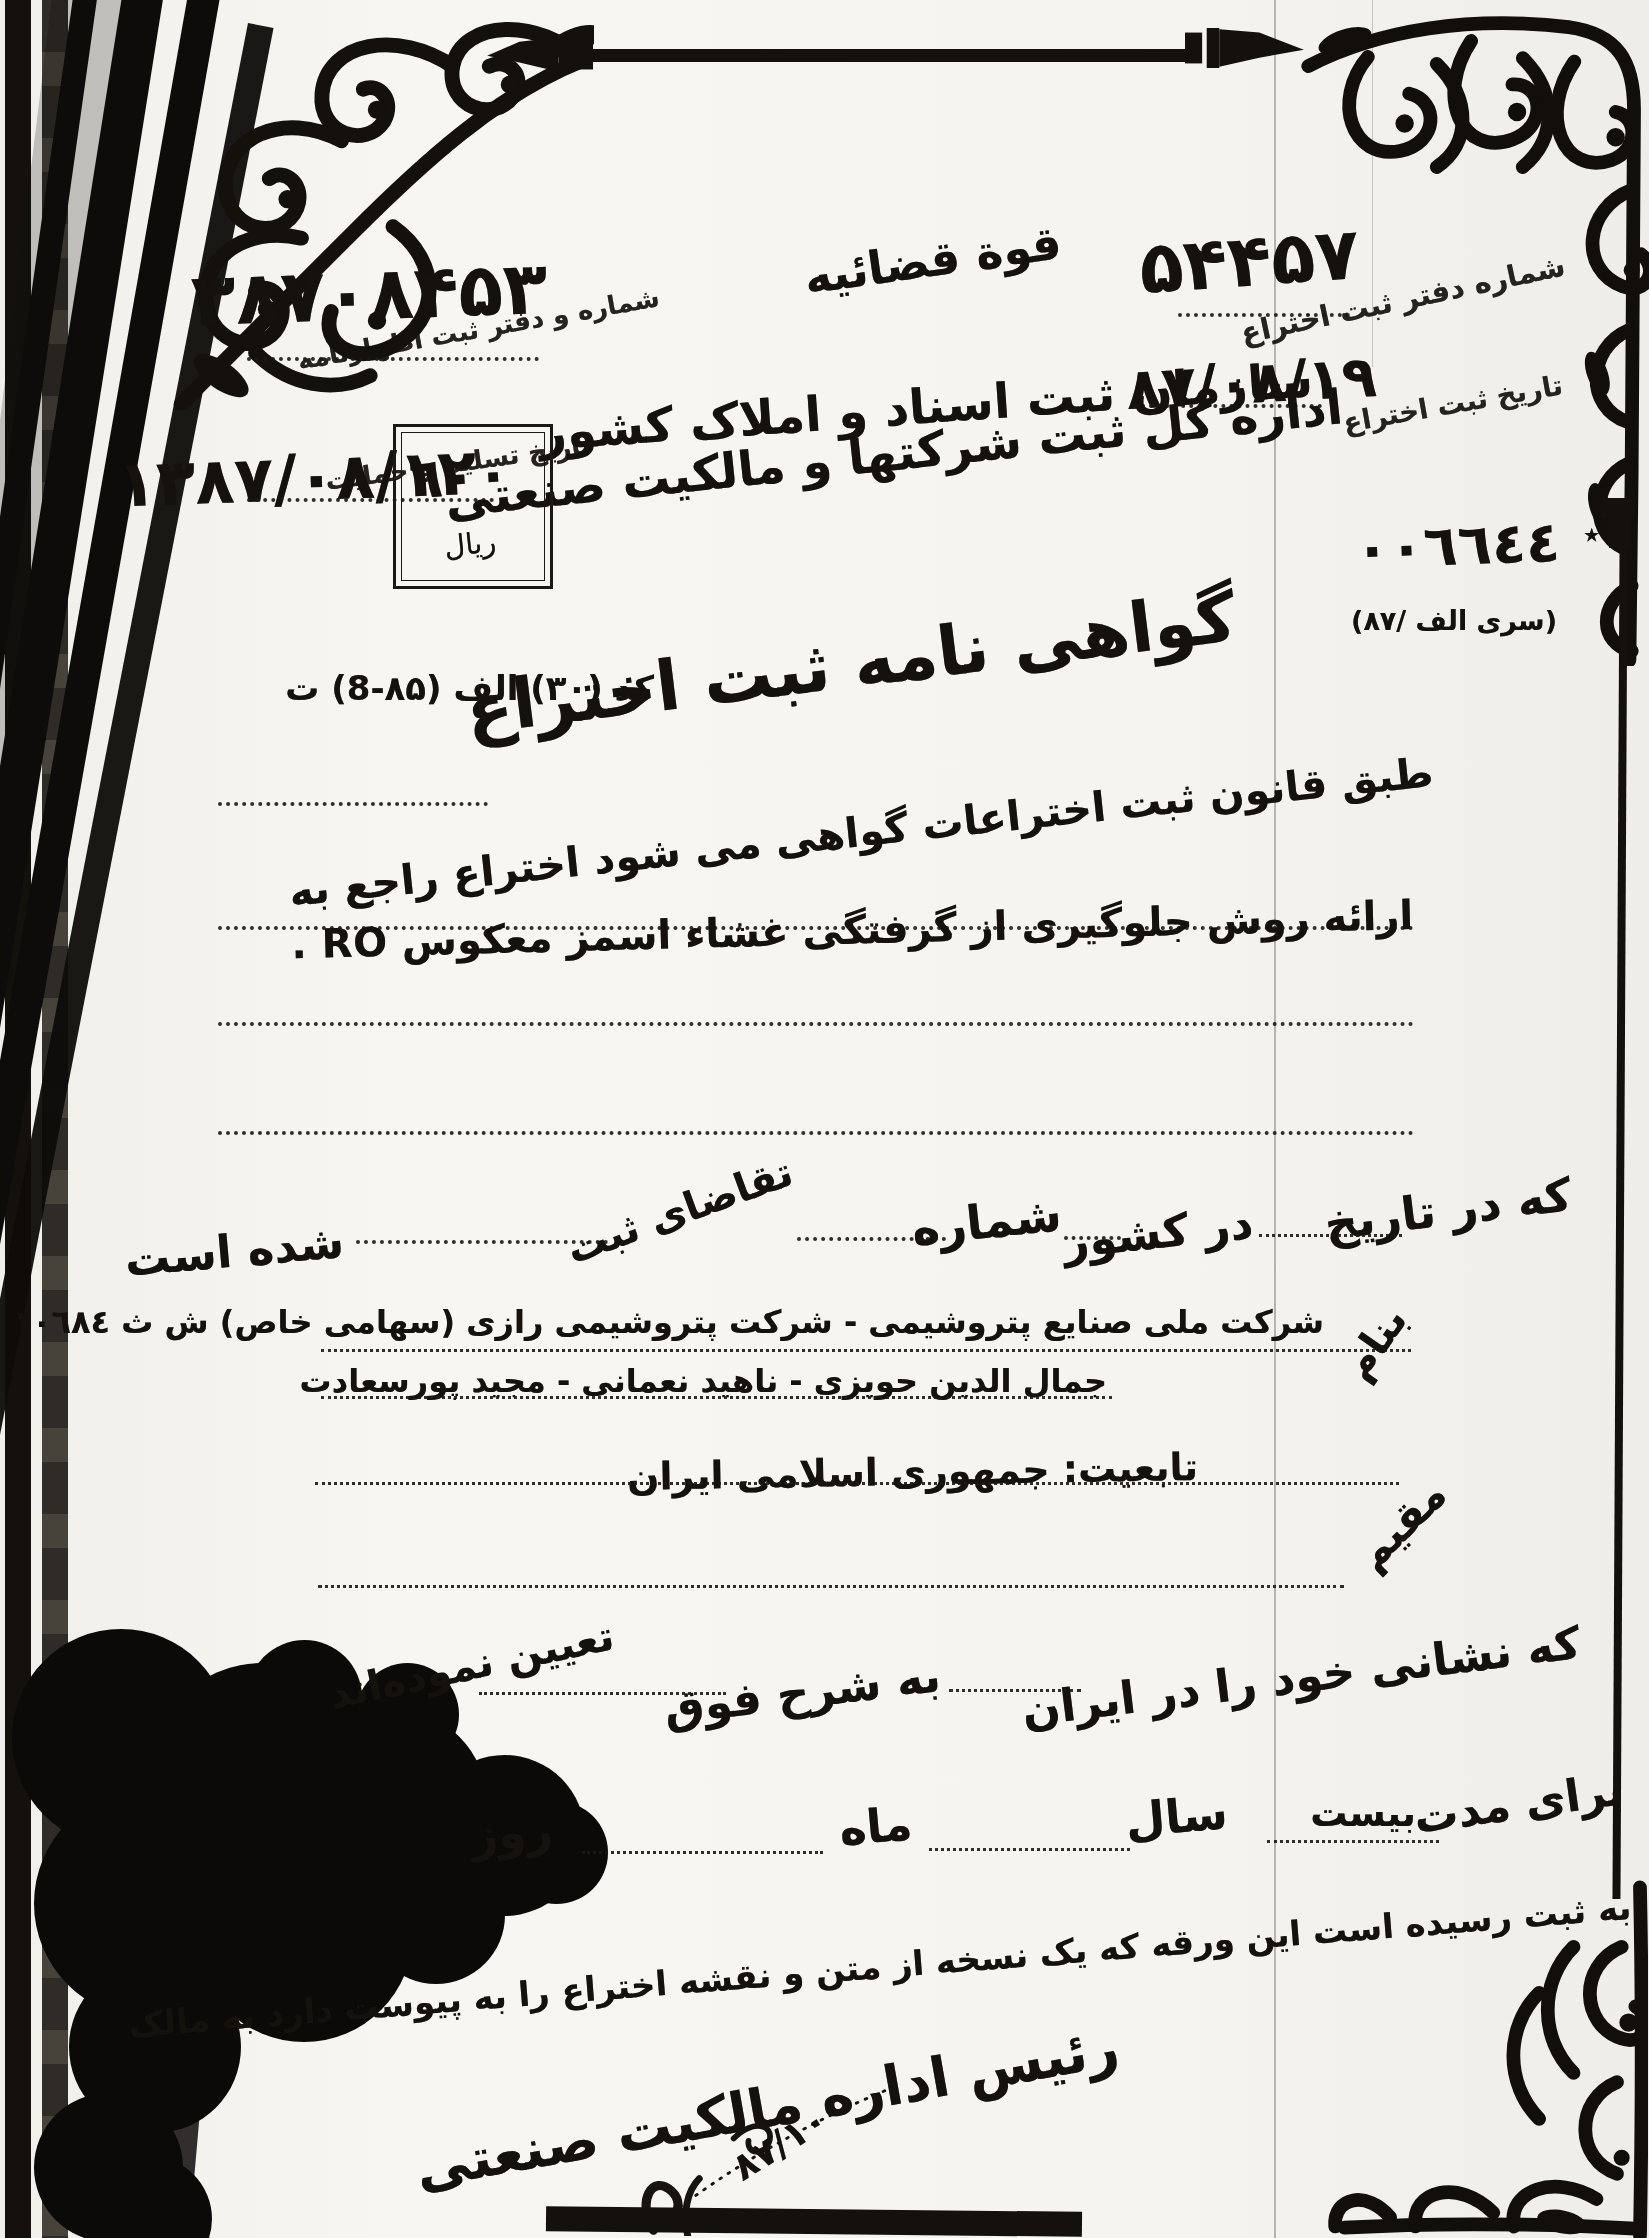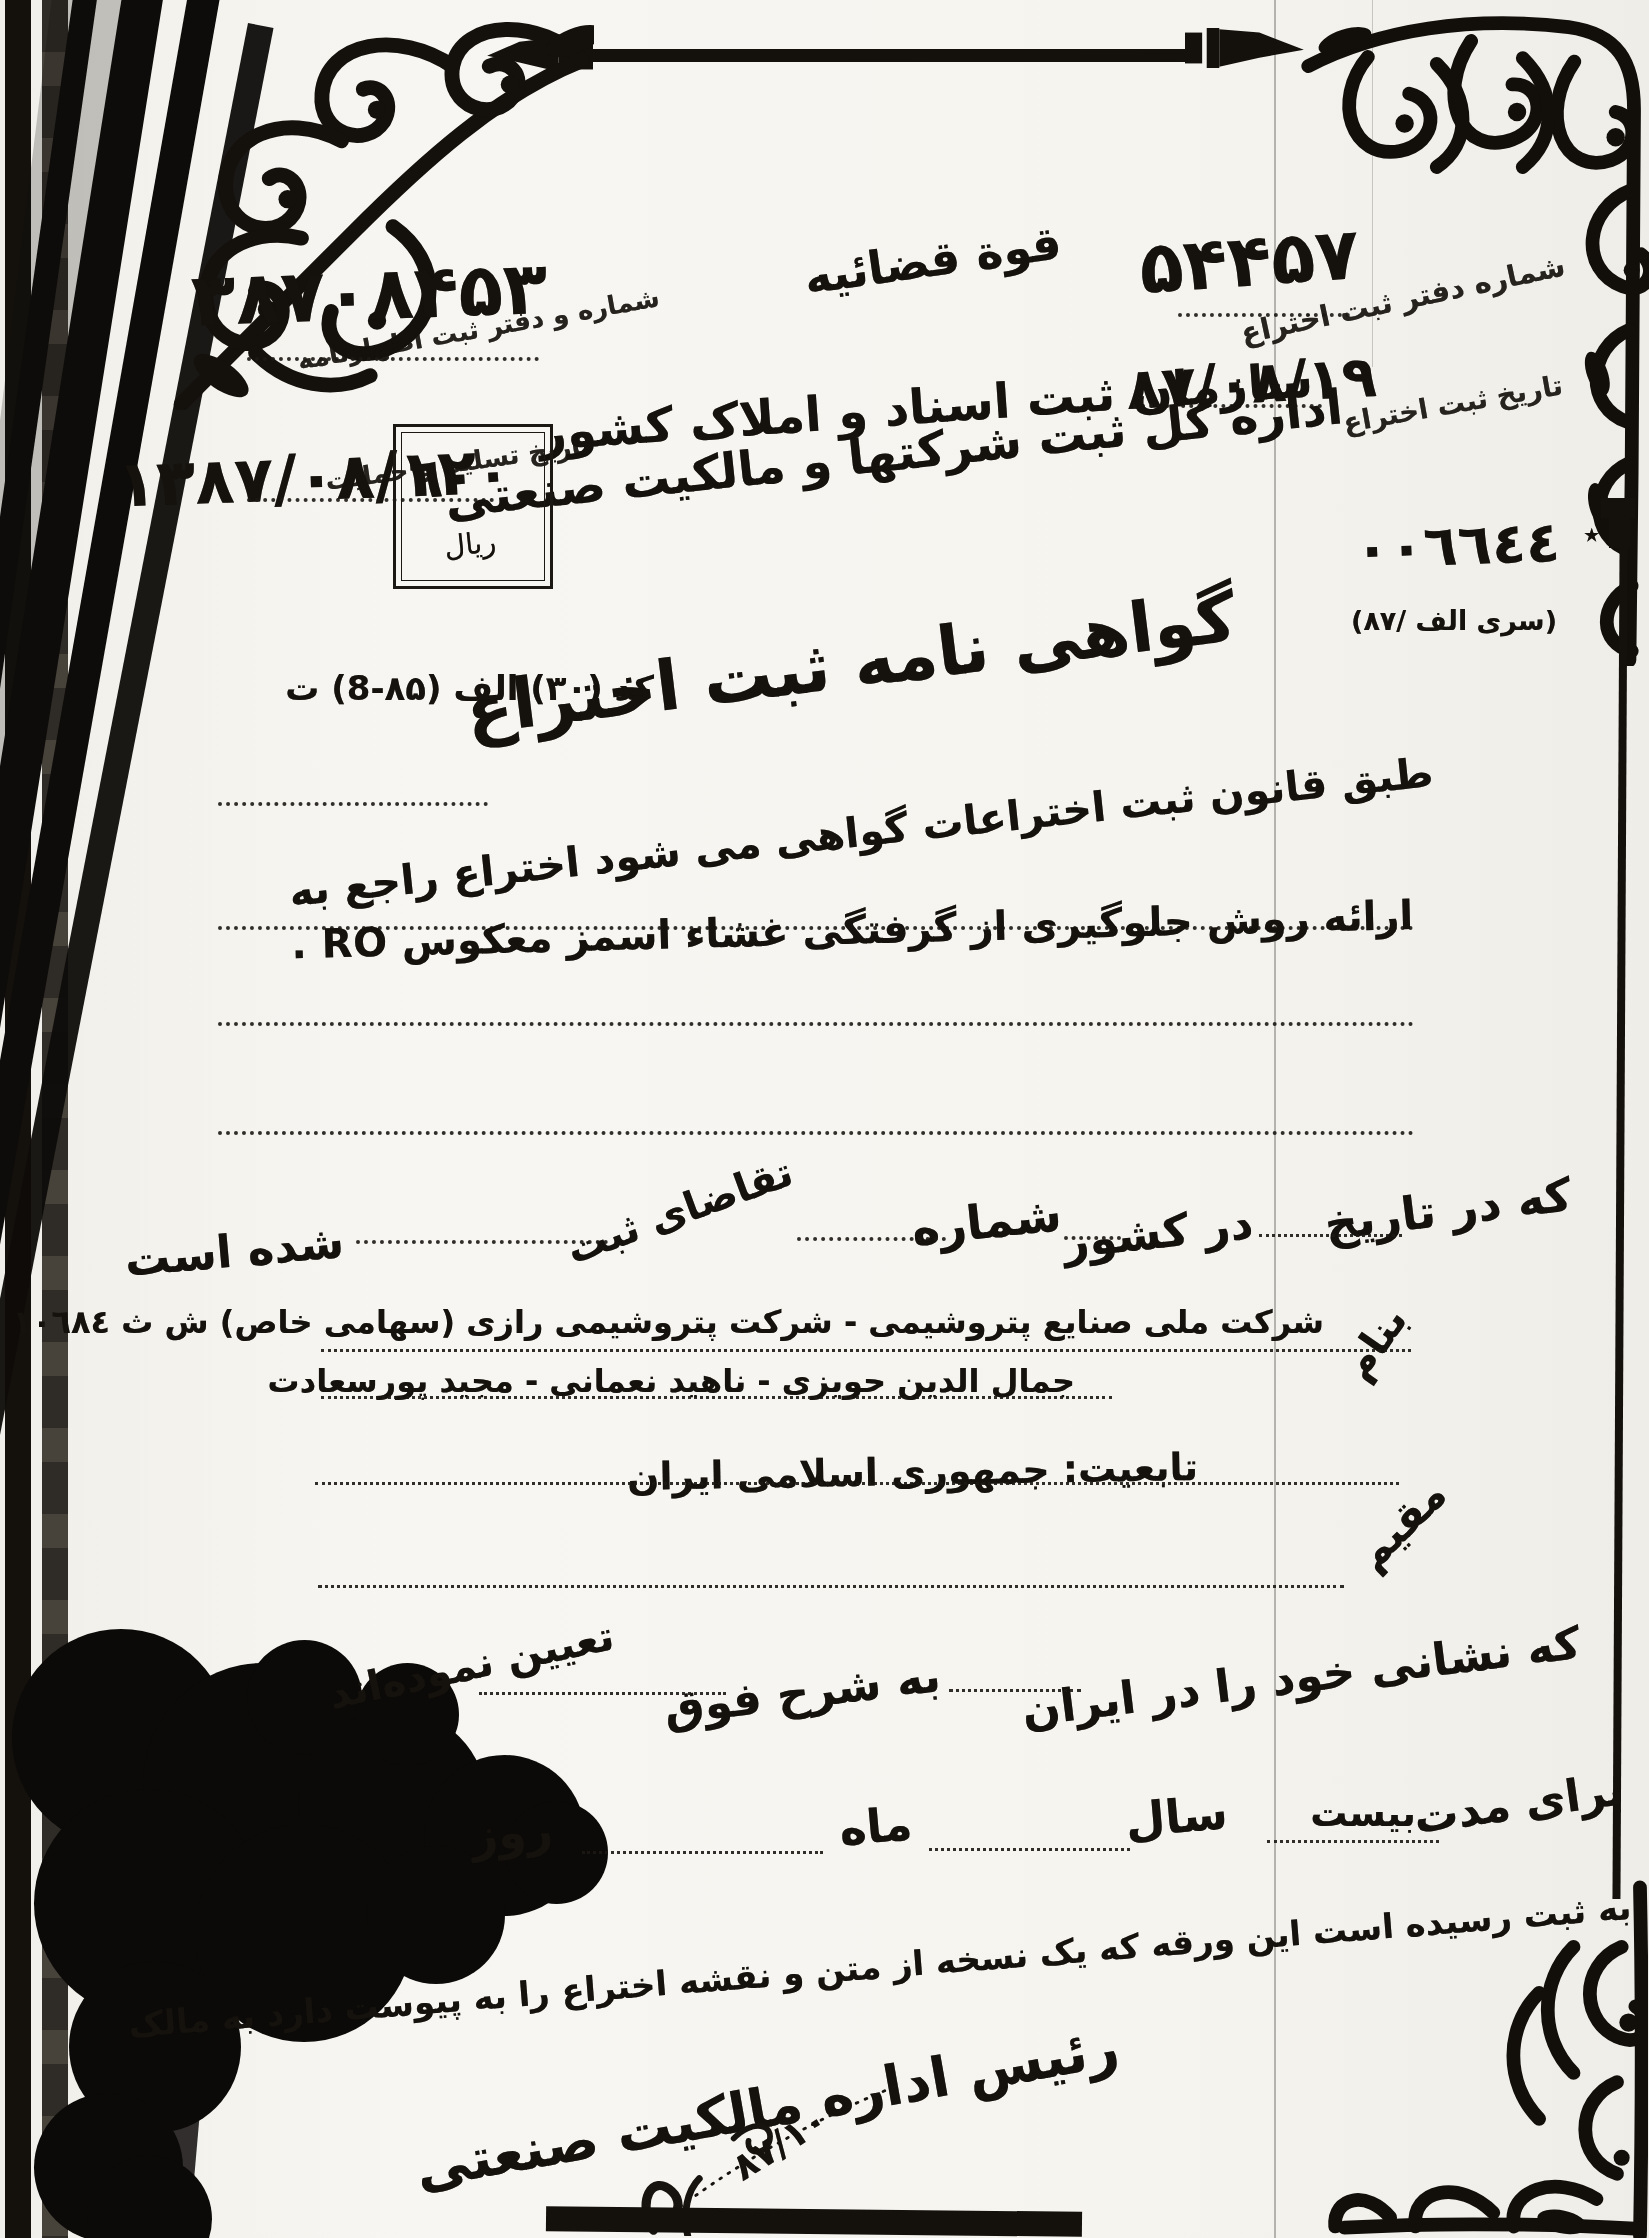--- a/index.html
+++ b/index.html
@@ -192,21 +192,21 @@
   <div class="dots" style="left:1064px;top:1236px;width:57px;"></div>
   <span class="t callig" style="right:588px;top:1186px;font-size:47px;transform:rotate(-6deg);transform-origin:right center;">شماره</span>
   <div class="dots" style="left:797px;top:1237px;width:149px;"></div>
   <span class="t callig" style="right:858px;top:1147px;font-size:40px;transform:rotate(-20deg);transform-origin:right center;">تقاضای ثبت</span>
   <div class="dots" style="left:356px;top:1240px;width:252px;"></div>
   <span class="t callig" style="right:1305px;top:1215px;font-size:45px;transform:rotate(-5deg);transform-origin:right center;">شده است</span>
 
   <span class="t callig" style="left:1336px;top:1319px;font-size:41px;transform:rotate(-55deg);transform-origin:center;">بنام</span>
   <span class="t typed" style="right:325px;top:1303px;font-size:32px;">شرکت ملی صنایع پتروشیمی - شرکت پتروشیمی رازی (سهامی خاص) ش ث ۱۰٦۸٤ -</span>
   <div class="dots thin" style="left:321px;top:1349px;width:1090px;"></div>
-  <span class="t typed" style="right:574px;top:1362px;font-size:32px;">جمال الدین حویزی - ناهید نعمانی - مجید پورسعادت</span>
+  <span class="t typed" style="right:542px;top:1362px;font-size:32px;">جمال الدین حویزی - ناهید نعمانی - مجید پورسعادت</span>
   <div class="dots thin" style="left:321px;top:1396px;width:791px;"></div>
 
   <span class="t typed" style="right:451px;top:1445px;font-size:38px;transform:rotate(-1deg);transform-origin:right center;">تابعیت: جمهوری اسلامی ایران</span>
   <div class="dots thin" style="left:315px;top:1482px;width:1084px;"></div>
 
   <span class="t callig" style="left:1348px;top:1500px;font-size:42px;transform:rotate(-45deg);transform-origin:center;">مقیم</span>
   <div class="dots thin" style="left:318px;top:1585px;width:1026px;"></div>
 
   <span class="t callig" style="right:69px;top:1616px;font-size:45px;transform:rotate(-7deg);transform-origin:right center;">که نشانی خود را در ایران</span>
   <div class="dots thin" style="left:949px;top:1689px;width:132px;"></div>

